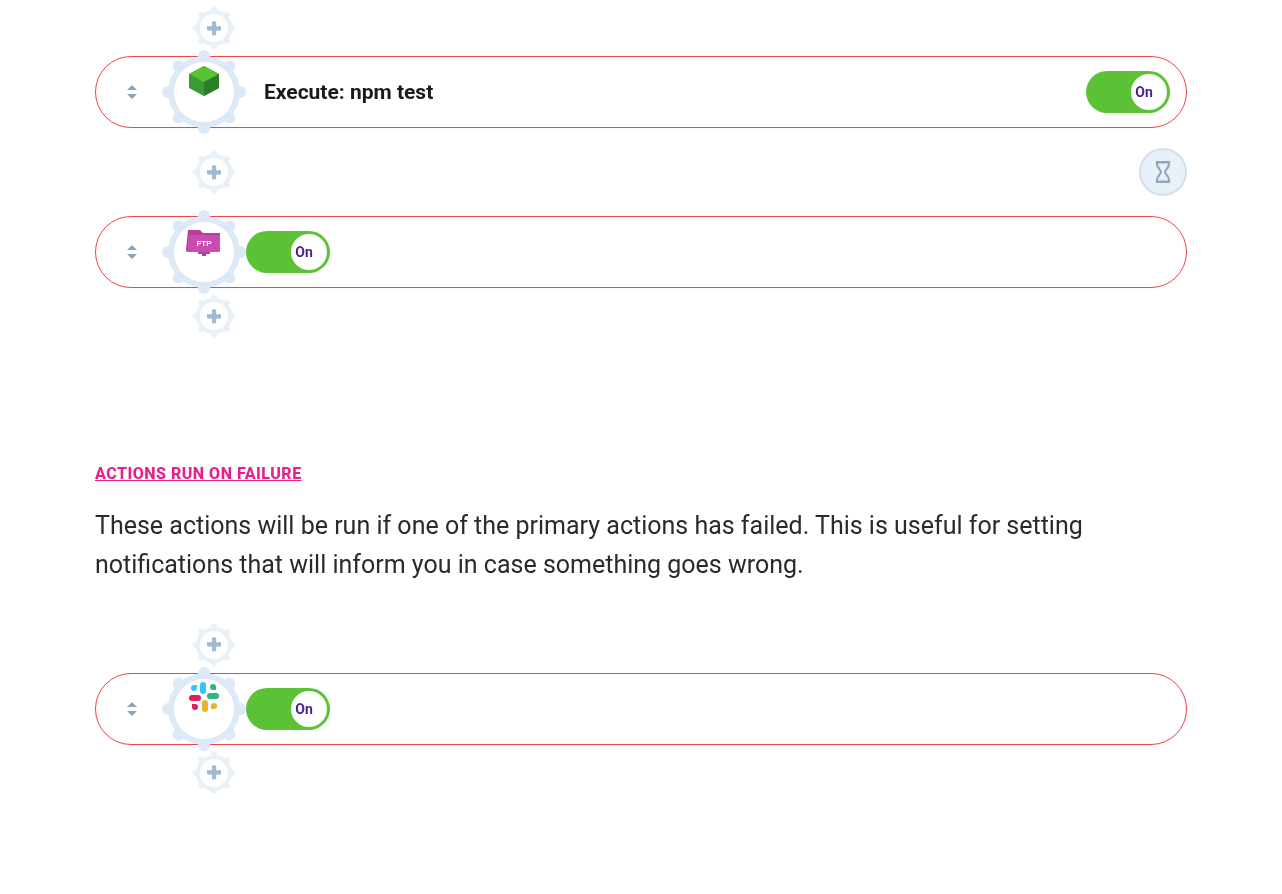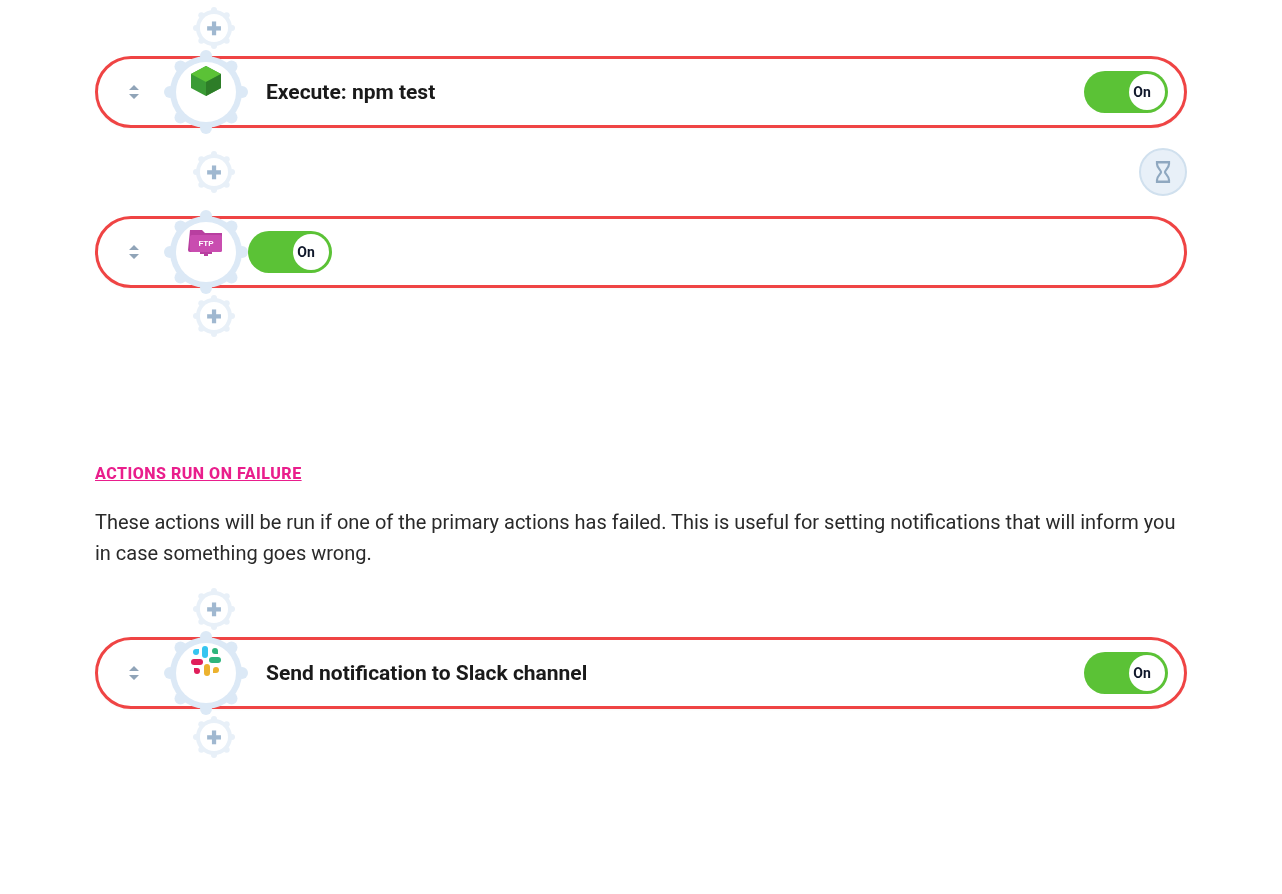--- a/index.html
+++ b/index.html
@@ -16,21 +16,21 @@
 }
 .gear-ring {
   position: absolute; width: 44px; height: 44px;
   display: flex; align-items: center; justify-content: center;
 }
 .gear-plus { color: #a0b8d0; font-size: 18px; font-weight: 700; z-index: 2; }
 
 .action-row {
   display: flex; align-items: center;
   height: 72px;
-  border: 3px solid #ef4444;
+  border: 1px solid #ef4444;
   border-radius: 36px;
   background: #fff;
   box-shadow: 0 1px 2px rgba(0,0,0,0.03);
   position: relative;
 }
 .drag-handle {
   width: 72px; display: flex; align-items: center; justify-content: center;
   color: #90a4b8; cursor: grab;
 }
 .icon-bubble-wrap {
@@ -55,39 +55,39 @@
 .toggle {
   width: 84px; height: 42px; border-radius: 21px;
   background: #5bc236; position: relative; margin-right: 16px;
   display: flex; align-items: center; cursor: pointer;
 }
 .toggle-knob {
   position: absolute; right: 3px;
   width: 36px; height: 36px; border-radius: 50%; background: #fff;
 }
 .toggle-label {
-  position: absolute; right: 8px; font-size: 14px; font-weight: 700; color: #0f172a; z-index: 2;
+  position: absolute; right: 8px; font-size: 14px; font-weight: 700; color: #4c1d95; z-index: 2;
   width: 36px; text-align: center;
 }
 
 .wait-badge {
   position: absolute; right: 0; top: 50%; transform: translateY(-50%);
   width: 48px; height: 48px; border-radius: 50%;
   background: #e8f0f8; border: 2px solid #d0e0ee;
   display: flex; align-items: center; justify-content: center;
 }
 
 .connector-row { position: relative; height: 60px; display: flex; align-items: center; }
 
 .section-label {
   color: #e91e8c; font-size: 16px; font-weight: 800; letter-spacing: 0.5px;
   margin-top: 120px; margin-bottom: 24px; text-decoration: underline;
 }
 .section-desc {
-  font-size: 20px; color: #2a2a2a; line-height: 1.55; margin-bottom: 12px;
+  font-size: 25px; color: #2a2a2a; line-height: 1.55; margin-bottom: 32px;
 }
 </style>
 </head>
 <body>
 
 <div class="container">
 
   <div class="connector-row" style="height:56px;">
     <div class="gear-connector">
       <svg class="gear-ring" viewBox="0 0 44 44">
@@ -283,21 +283,20 @@
           <path d="M8 12 a3 3 0 0 1 0 -6 h3 v3 a3 3 0 0 1 -3 3" fill="#36C5F0"></path>
           <rect x="21" y="14" width="12" height="6" rx="3" fill="#2EB67D"></rect>
           <path d="M24 8 a3 3 0 0 1 6 0 v3 h-3 a3 3 0 0 1 -3 -3" fill="#2EB67D"></path>
           <rect x="16" y="21" width="6" height="12" rx="3" fill="#ECB22E"></rect>
           <path d="M28 24 a3 3 0 0 1 0 6 h-3 v-3 a3 3 0 0 1 3 -3" fill="#ECB22E"></path>
           <rect x="3" y="16" width="12" height="6" rx="3" fill="#E01E5A"></rect>
           <path d="M12 28 a3 3 0 0 1 -6 0 v-3 h3 a3 3 0 0 1 3 3" fill="#E01E5A"></path>
         </svg>
       </div>
     </div>
-    <div class="action-title">Send notification to Slack channel</div>
     <div class="toggle">
       <div class="toggle-knob"></div>
       <span class="toggle-label">On</span>
     </div>
   </div>
 
   <div class="connector-row" style="height:56px;">
     <div class="gear-connector">
       <svg class="gear-ring" viewBox="0 0 44 44">
           <g fill="#e8f0f8">

